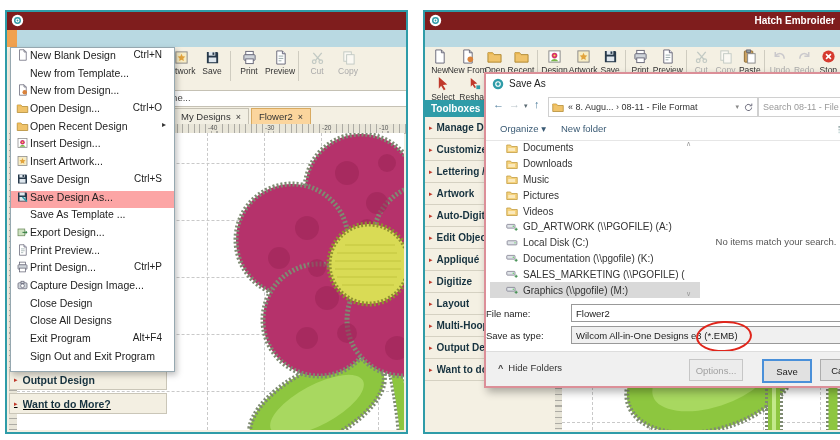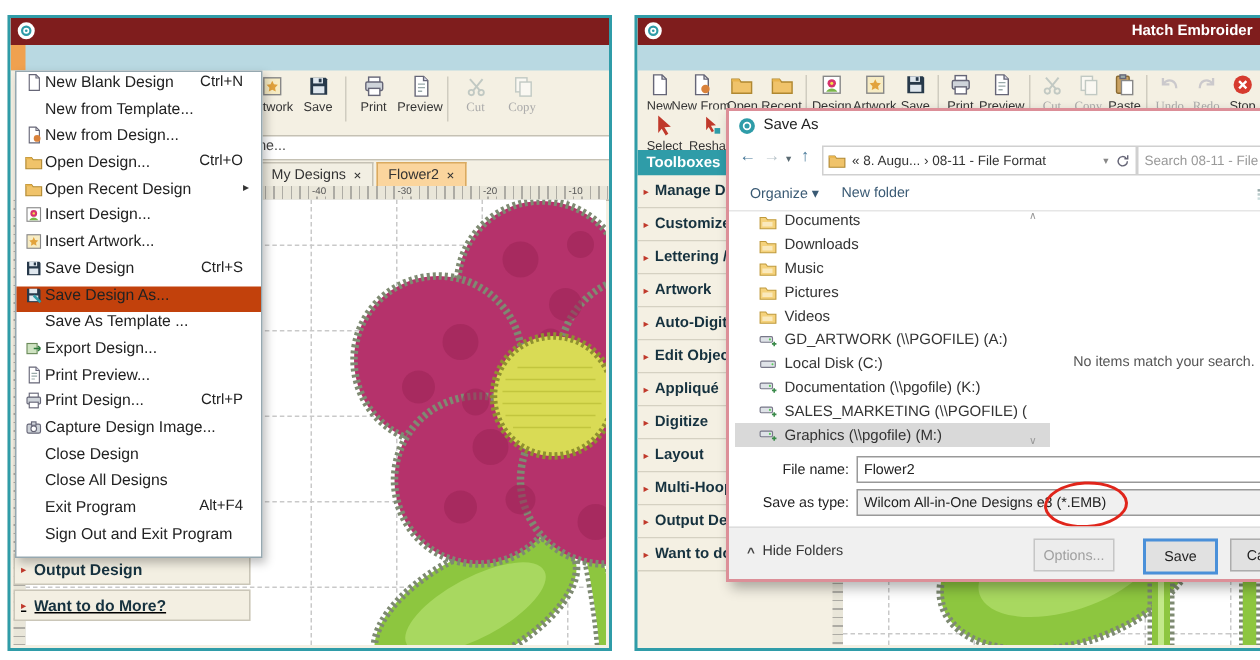--- a/index.html
+++ b/index.html
@@ -9,28 +9,28 @@
   .logo{position:absolute;left:4px;top:2px;width:13px;height:13px;}
   .win-title{position:absolute;right:5px;top:3px;color:#fff;font-size:10px;font-weight:bold;white-space:nowrap;}
   .menubar{position:absolute;left:0;right:0;top:18px;height:17px;background:#b9d9e2;display:flex;align-items:stretch;overflow:hidden;}
   .mb-item{font-size:10px;font-weight:bold;color:#16323f;padding:3px 5px;white-space:nowrap;}
   .mb-item.active{background:#f0a14f;}
   .toolbar{position:absolute;display:flex;align-items:flex-start;gap:1px;overflow:hidden;}
   .tbtn{width:30px;display:flex;flex-direction:column;align-items:center;gap:1px;}
   .tbtn .t-ic{width:15px;height:15px;}
   .tbtn .t-ic svg{width:15px;height:15px;display:block;}
   .tbtn .t-lb{font-size:8.5px;color:#333;white-space:nowrap;}
-  .tbtn.disabled .t-lb{color:#aaa;font-family:Liberation Serif, serif;}
+  .tbtn.disabled .t-lb{color:#aaa;}
   .tbtn.disabled .t-ic{opacity:.55;}
   .tb-sep{width:1px;background:#cfccc0;align-self:stretch;margin:1px 2px;}
   .tb-caret{font-size:7px;color:#333;}
   
   .file-menu{position:absolute;left:3px;top:35px;width:163px;height:321px;background:#fff;border:1px solid #96a8b0;box-shadow:2px 3px 6px rgba(0,0,0,.25);z-index:6;padding:1px 0;}
   .fm-item{display:flex;height:17.7px;padding:0 5px 0 4px;}
-  .fm-item.highlighted{background:#c2410c;}
+  .fm-item.highlighted{background:#fca5a5;}
   .mi-ic{width:15px;height:12px;flex:0 0 15px;}
   .mi-ic svg{width:12px;height:12px;display:block;}
   .fm-lb{font-size:10.5px;color:#222;white-space:nowrap;flex:1;}
   .fm-sc{font-size:10px;color:#222;white-space:nowrap;margin-left:4px;}
   .fm-sub{font-size:8px;color:#333;width:7px;}
   
   .mfield{position:absolute;background:#fff;border:1px solid #c5c1b4;font-size:9.5px;color:#444;padding:1px 4px;overflow:hidden;white-space:nowrap;}
   .tabs{position:absolute;display:flex;align-items:flex-end;gap:2px;}
   .tab{display:flex;align-items:center;gap:5px;padding:2px 7px;font-size:9.5px;color:#333;background:#f2efe3;border:1px solid #c5c1b4;border-bottom:none;}
   .tab.active{background:#fbd59d;border-color:#d9aa60;}
@@ -67,21 +67,21 @@
   .tree-item{height:15.8px;display:flex;align-items:center;gap:5px;padding-left:16px;overflow:hidden;}
   .tree-item.selected{background:#d9d9d9;}
   .tree-item.clipped{height:8px;overflow:hidden;}
   .tr-ic{width:12px;height:12px;flex:0 0 12px;}
   .tr-ic svg{width:12px;height:12px;display:block;}
   .tr-lb{font-size:10px;color:#333;white-space:nowrap;}
   .tree-scroll{position:absolute;left:198px;top:0;width:12px;height:158px;}
   .ts-g{position:absolute;left:2px;font-size:7px;color:#999;}
   .empty-msg{position:absolute;left:218px;right:8px;top:96px;text-align:center;font-size:9.5px;color:#555;}
   .frow{position:absolute;left:0;right:0;height:18px;display:flex;align-items:center;}
-  .frow-lb{width:80px;text-align:right;font-size:9.5px;color:#222;flex:0 0 80px;padding-right:5px;}
+  .frow-lb{width:80px;text-align:left;font-size:9.5px;color:#222;flex:0 0 80px;padding-right:5px;}
   .frow-input{position:relative;height:16px;border:1px solid #999;background:#fff;flex:1;margin-right:8px;display:flex;align-items:center;padding:0 4px;font-size:9.5px;color:#222;white-space:nowrap;overflow:visible;}
   .frow-input.graybg{background:#f0f0f0;}
   .red-ellipse{position:absolute;left:124px;top:-6px;width:52px;height:27px;border:2px solid #e0251b;border-radius:50%;transform:rotate(-3deg);}
   .dlg-footer{position:absolute;left:0;right:0;bottom:0;height:34px;background:#f0f0f0;border-top:1px solid #ddd;}
   .hidefolders{position:absolute;left:12px;top:10px;font-size:9.5px;color:#333;display:flex;gap:5px;align-items:center;}
   .hf-ch{font-weight:bold;font-size:9px;color:#444;}
   .dbtn{position:absolute;top:7px;height:20px;border:1px solid #adadad;background:#e1e1e1;font-size:9.5px;color:#222;display:flex;align-items:center;justify-content:center;}
   .dbtn.disabled{color:#a0a0a0;background:#ececec;border-color:#c6c6c6;}
   .dbtn.primary{border:2px solid #4a90d9;}
   .s-ic svg{display:block;width:100%;height:100%;}

